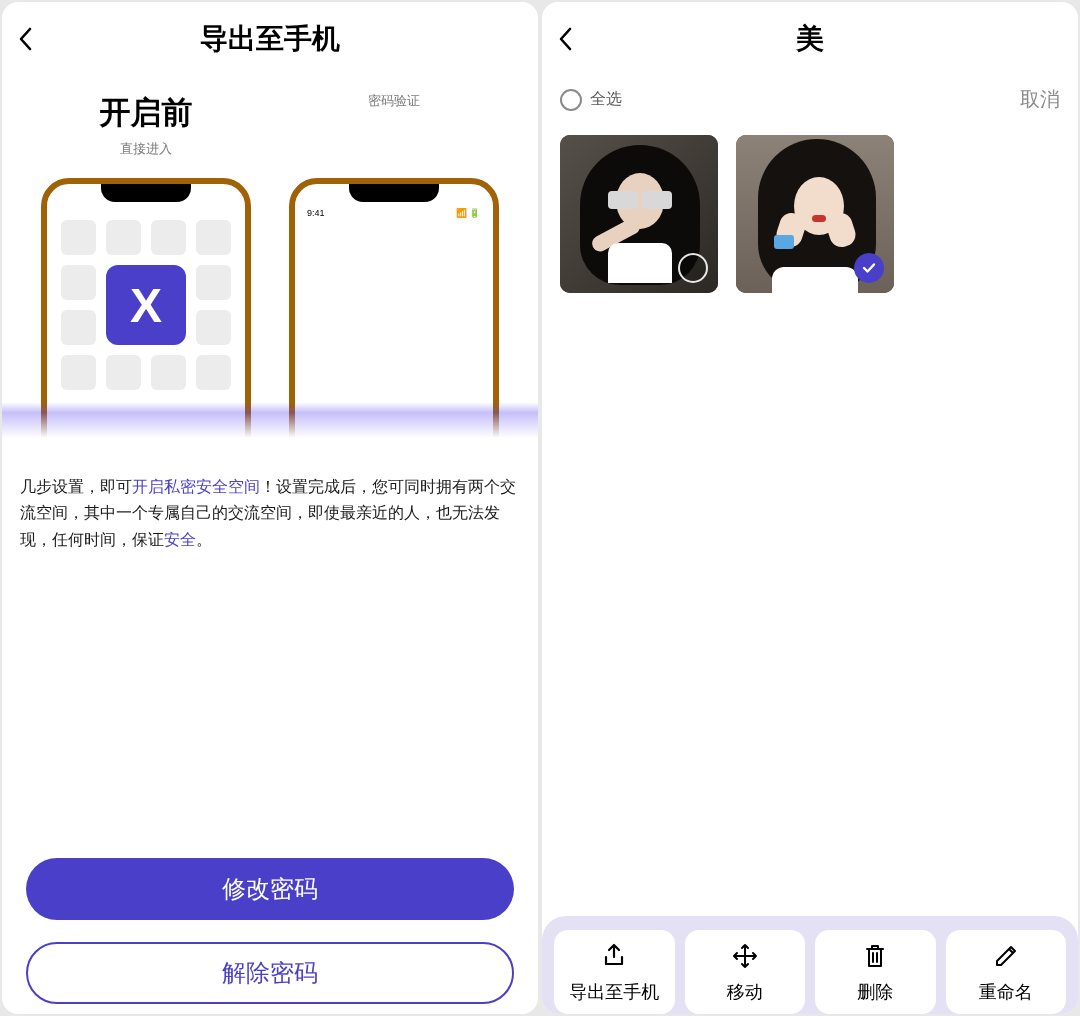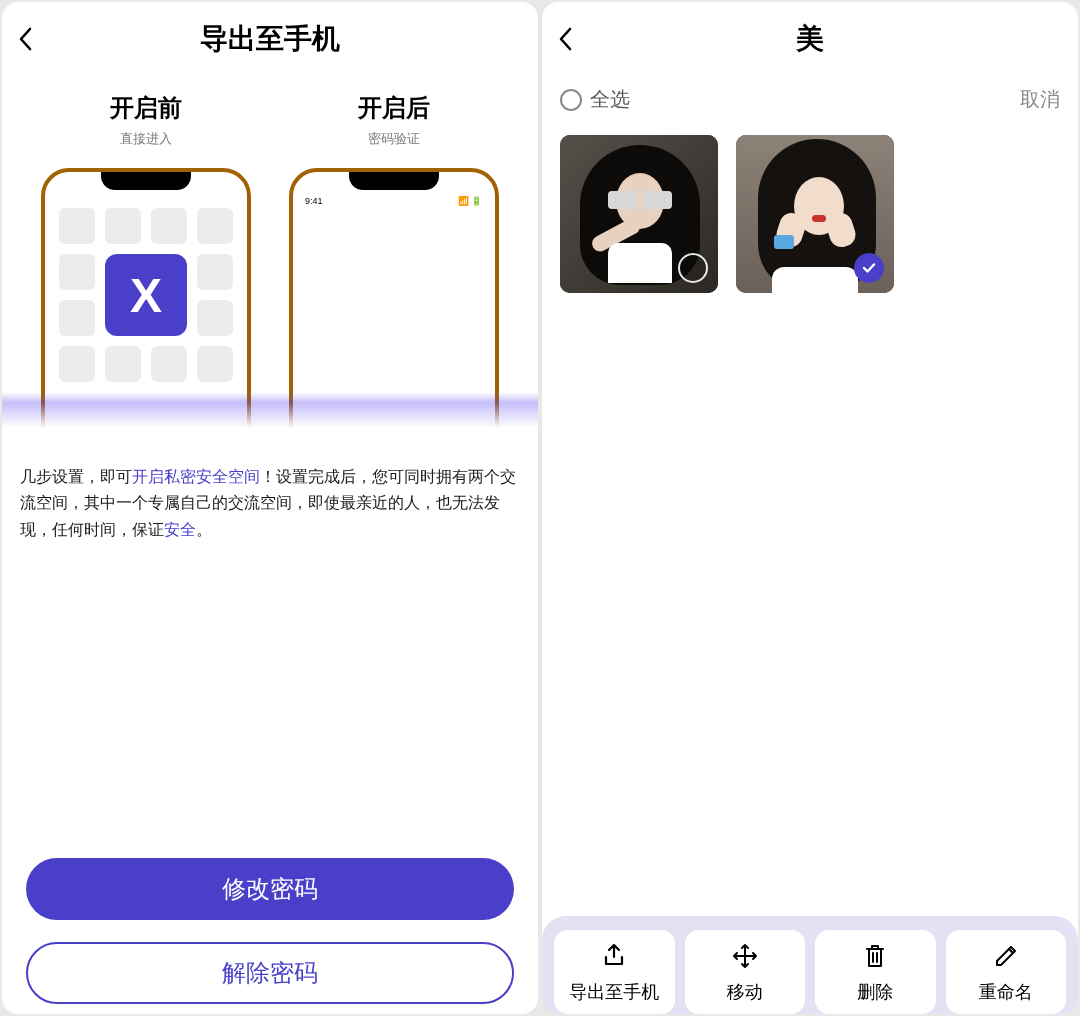--- a/index.html
+++ b/index.html
@@ -46,42 +46,42 @@
     .compare-row {
       display: flex;
       justify-content: space-around;
       padding: 16px 20px 0;
     }
     .compare-col {
       text-align: center;
       flex: 1;
     }
     .compare-label {
-      font-size: 24px;
+      font-size: 31px;
       font-weight: 600;
       color: #000;
       margin-bottom: 6px;
     }
     .compare-sub {
       font-size: 13px;
       color: #7a7a7a;
     }
     .phones-row {
       display: flex;
       justify-content: space-around;
       padding: 20px 20px 0;
       position: relative;
       height: 280px;
       overflow: hidden;
     }
     .phone {
       width: 210px;
       height: 360px;
       background: #fff;
-      border: 4px solid #a16207;
+      border: 6px solid #a16207;
       border-radius: 28px;
       position: relative;
       overflow: hidden;
     }
     .notch {
       position: absolute;
       top: 0;
       left: 50%;
       transform: translateX(-50%);
       width: 90px;
@@ -205,21 +205,21 @@
       align-items: center;
       gap: 8px;
     }
     .radio {
       width: 22px;
       height: 22px;
       border: 2px solid #8a8a8a;
       border-radius: 50%;
     }
     .select-all-label {
-      font-size: 20px;
+      font-size: 16px;
       color: #5a5a5a;
     }
     .cancel-text {
       font-size: 20px;
       color: #8a8a8a;
     }
     .thumbs-row {
       display: flex;
       gap: 18px;
       padding: 14px 18px;
@@ -314,21 +314,20 @@
     </span>
     <div class="header-title">导出至手机</div>
   </div>
 
   <div class="compare-row">
     <div class="compare-col">
       <div class="compare-label">开启前</div>
       <div class="compare-sub">直接进入</div>
     </div>
     <div class="compare-col">
-      <div class="compare-label">开启后</div>
       <div class="compare-sub">密码验证</div>
     </div>
   </div>
 
   <div class="phones-row">
 
     <div class="phone">
       <div class="notch"></div>
 
       <div class="grid-wrap">

